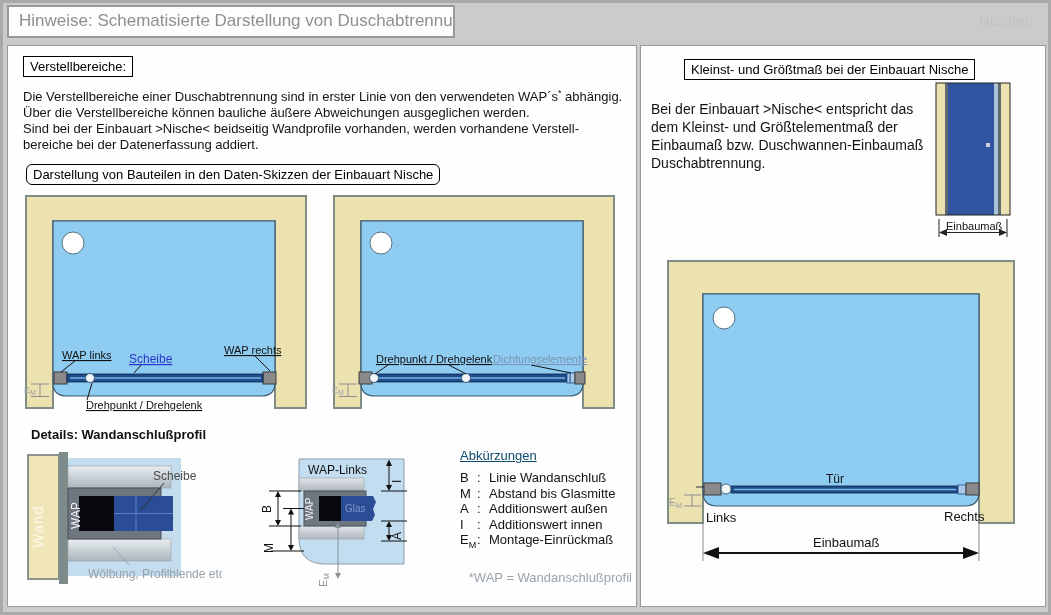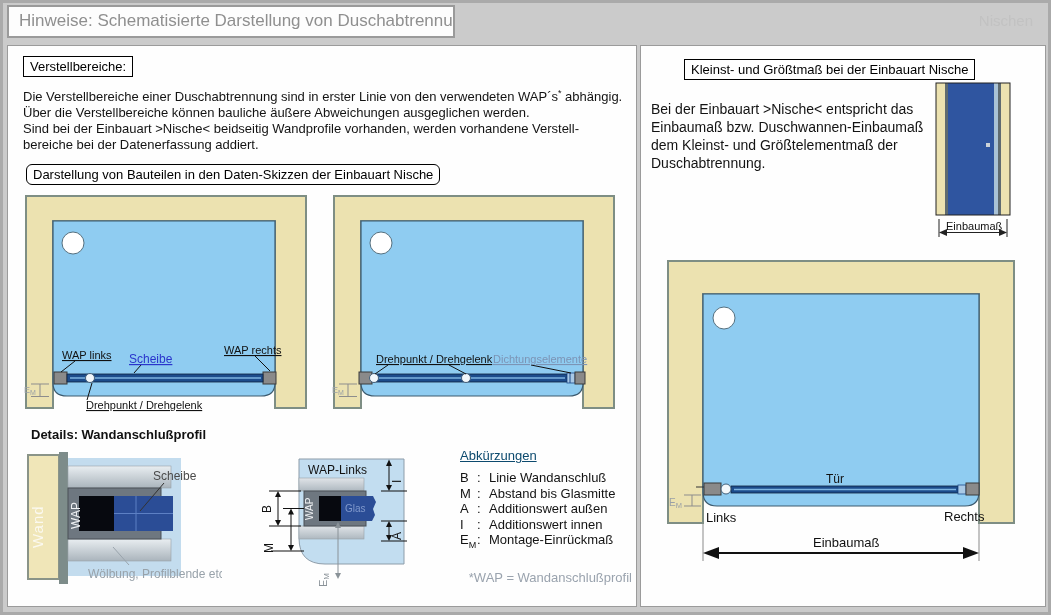--- a/index.html
+++ b/index.html
@@ -209,22 +209,22 @@
   </div>
 
   <div class="panel" style="left:640px; top:45px; width:404px; height:560px;">
 
     <div class="black-box" style="left:9px; top:13px;margin-left:34px;">
       <span>Kleinst- und Größtmaß bei der Einbauart Nische</span>
     </div>
 
     <div class="abs bodytext" style="left:10px; top:54px; font-size:14px; line-height:18px;">
       <div>Bei der Einbauart &gt;Nische&lt; entspricht das</div>
+      <div>dem Kleinst- und Größtelementmaß der</div>
       <div>Einbaumaß bzw. Duschwannen-Einbaumaß</div>
-      <div>dem Kleinst- und Größtelementmaß der</div>
       <div>Duschabtrennung.</div>
     </div>
 
     <svg class="abs" style="left:294px; top:33px;" width="78" height="162">
       <rect x="1" y="4" width="9" height="132" fill="#ece2b0"></rect>
       <rect x="10" y="4" width="3" height="132" fill="#5f6b70"></rect>
       <rect x="13" y="4" width="46" height="132" fill="#2f55a0"></rect>
       <rect x="59" y="4" width="4" height="132" fill="#a9c2d6"></rect>
       <rect x="63" y="4" width="3" height="132" fill="#5f6b70"></rect>
       <rect x="66" y="4" width="9" height="132" fill="#ece2b0"></rect>

